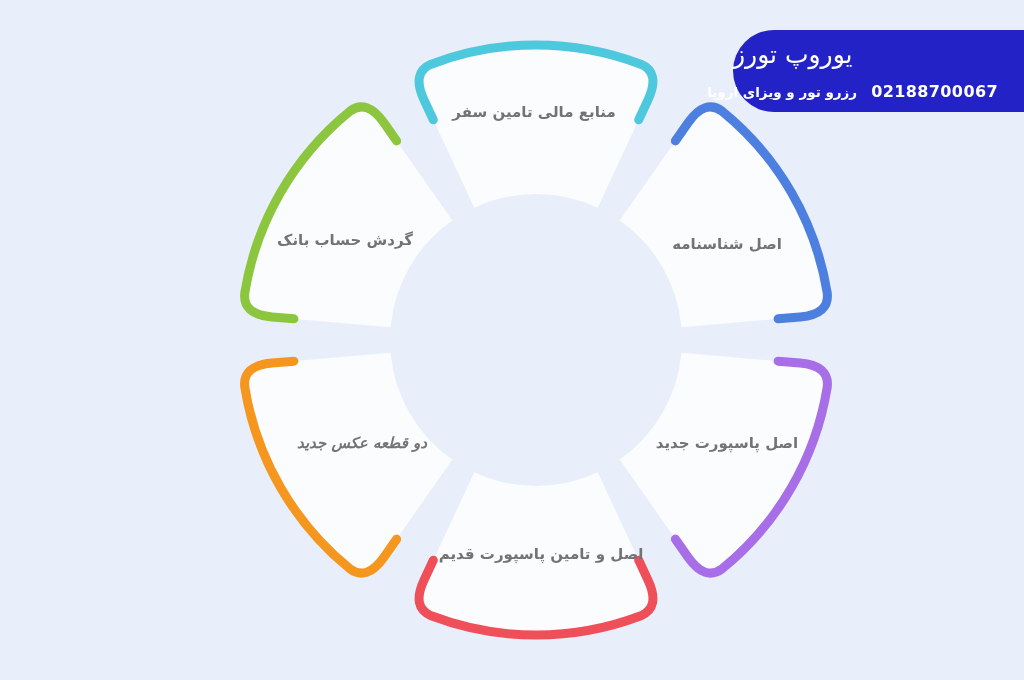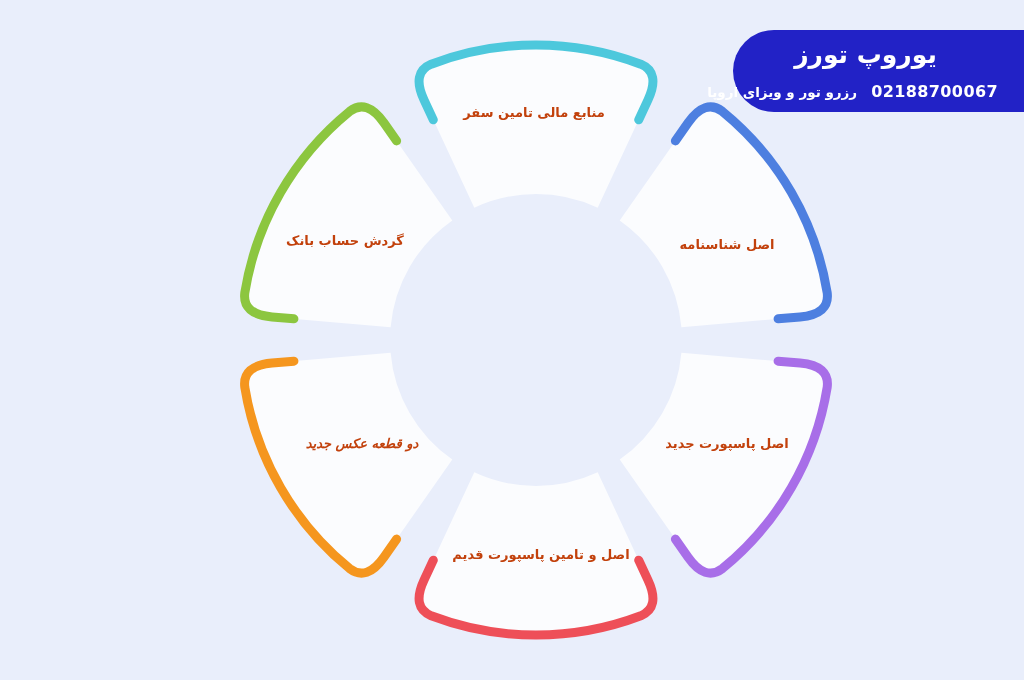--- a/index.html
+++ b/index.html
@@ -36,23 +36,23 @@
 
   .petal-arc {
     fill: none;
     stroke-width: 9;
     stroke-linecap: round;
     stroke-linejoin: round;
   }
 
   .petal-label {
     position: absolute;
-    color: #c2410c;
+    color: #737373;
     font-weight: bold;
-    font-size: 13px;
+    font-size: 15px;
     direction: rtl;
     unicode-bidi: bidi-override;
     white-space: nowrap;
     text-align: center;
     transform: translate(-50%, -50%);
     letter-spacing: -0.2px;
   }
 
   
   #hub {
@@ -105,22 +105,22 @@
     border-radius: 44px 0 0 44px;
     color: #ffffff;
     direction: rtl;
     unicode-bidi: bidi-override;
     box-sizing: border-box;
     padding: 9px 20px 0 0;
   }
 
   #logo-title {
     font-size: 25px;
-    font-weight: bold;
-    text-align: center;
+    font-weight: normal;
+    text-align: left;
     line-height: 1.25;
     white-space: nowrap;
     padding-right: 6px;
   }
 
   #logo-subrow {
     display: flex;
     flex-direction: row-reverse;
     align-items: center;
     justify-content: flex-end;

